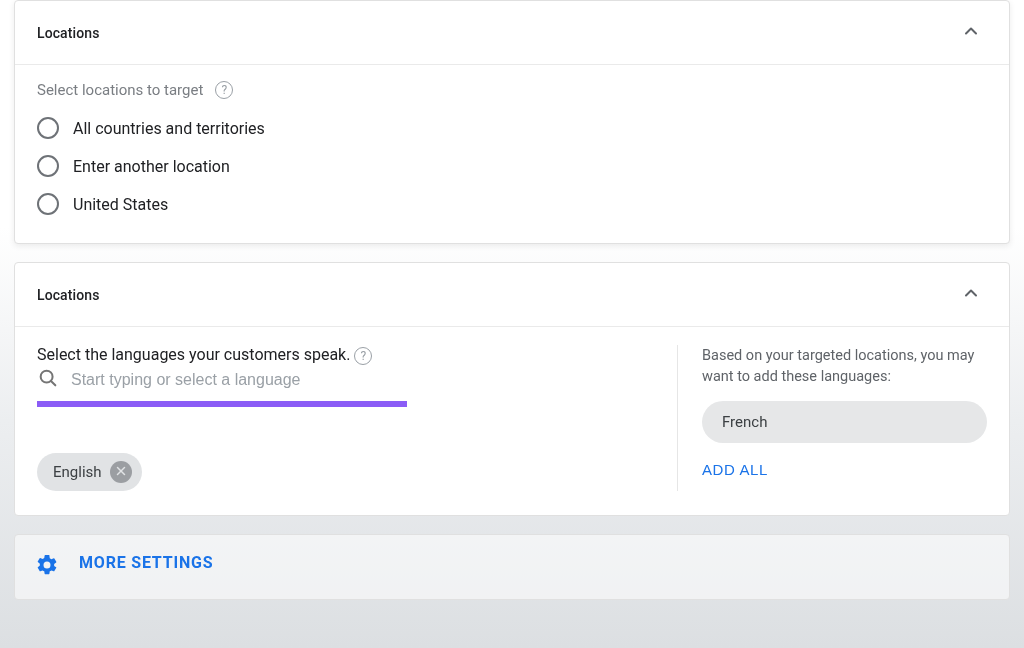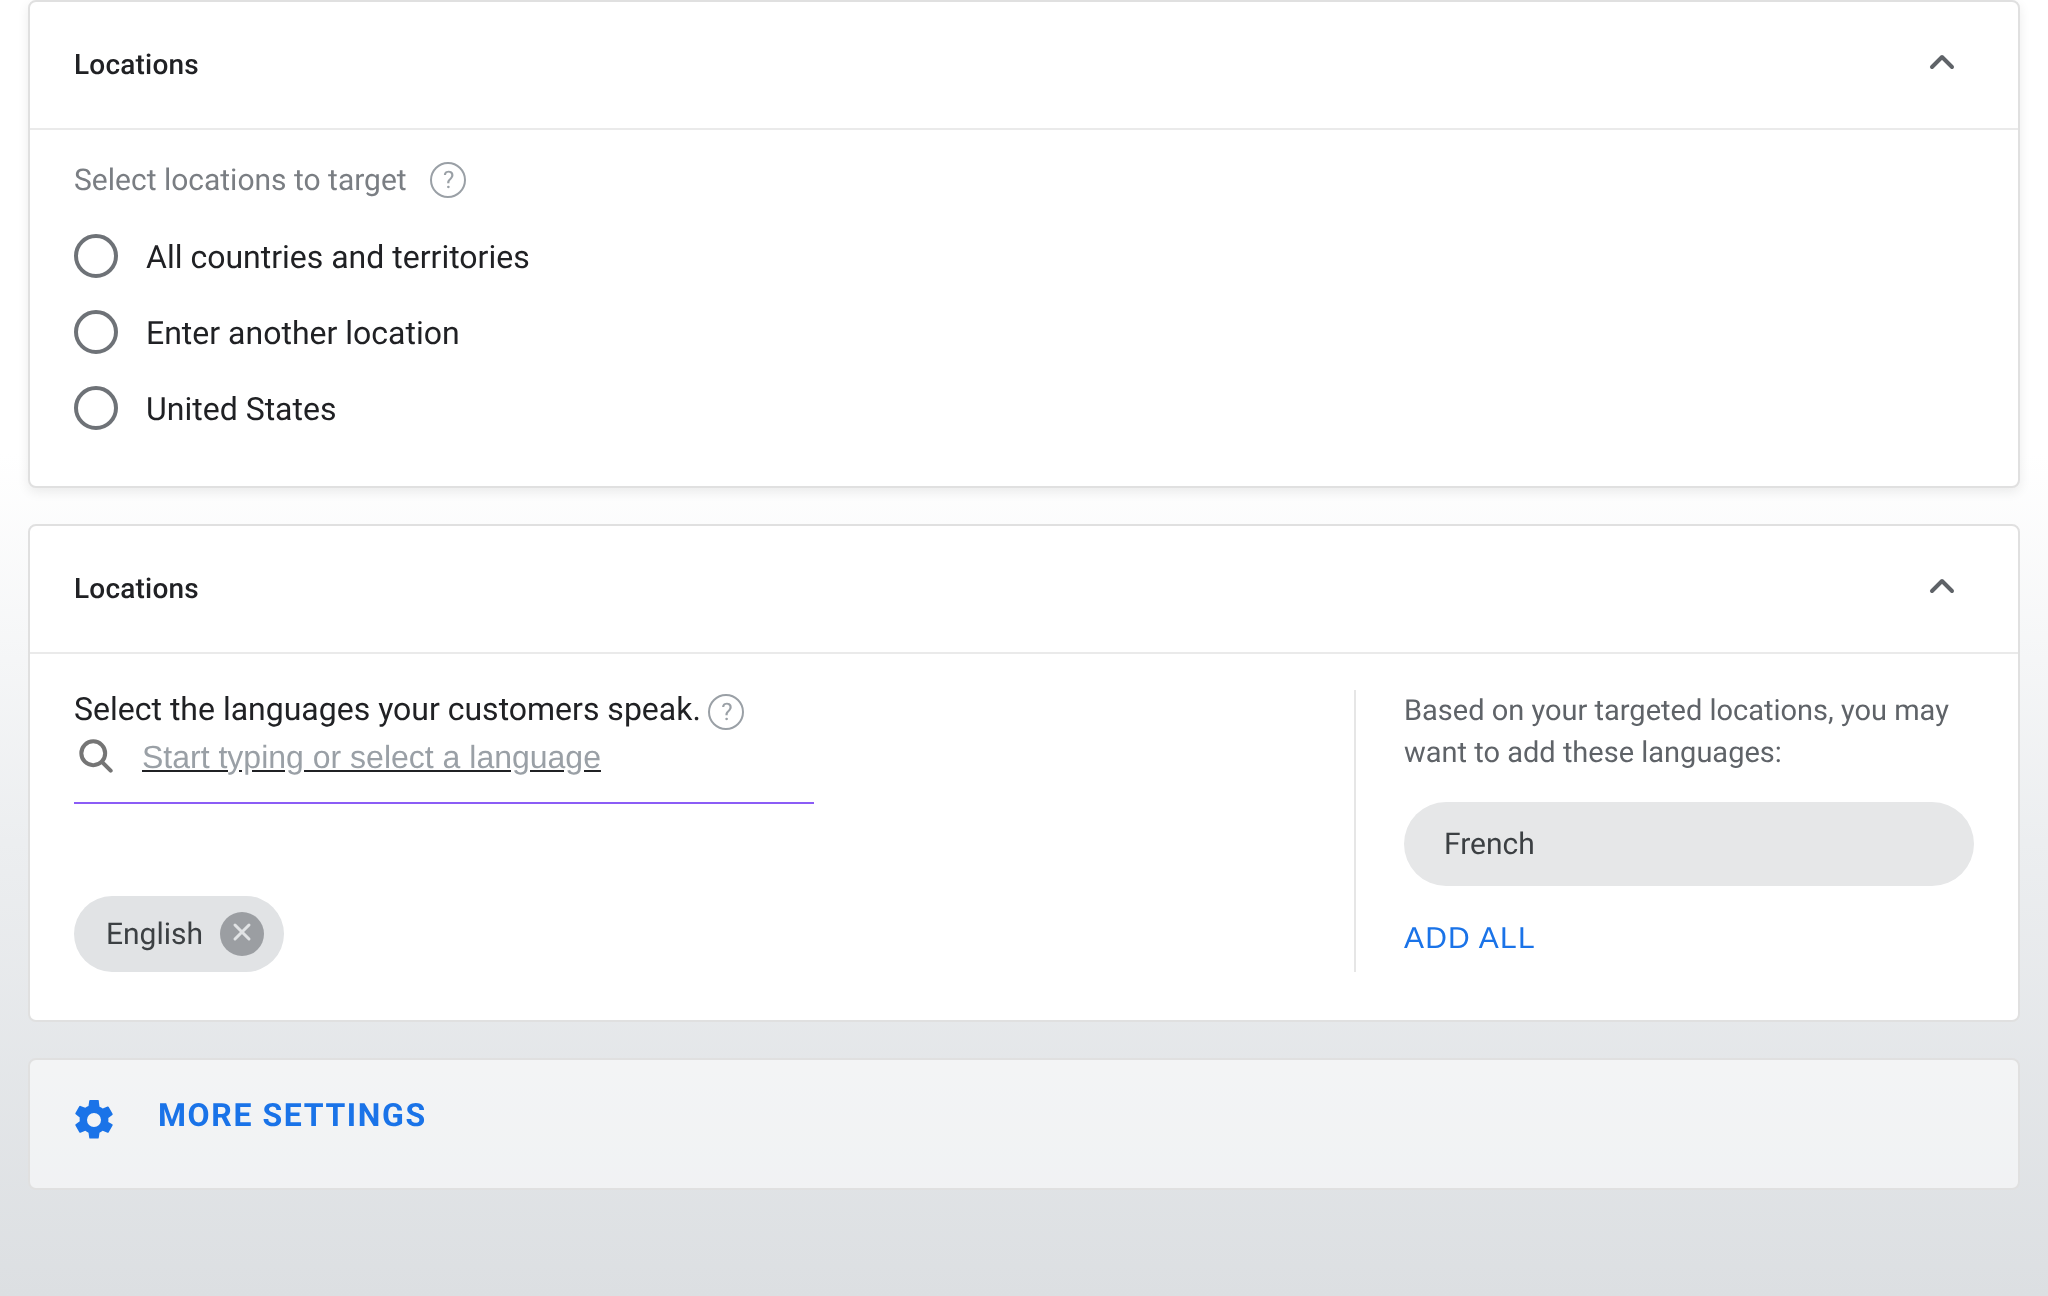--- a/index.html
+++ b/index.html
@@ -72,21 +72,21 @@
     background:#e6e7e8; border-radius:22px; padding:12px 20px;
     color:#3c4043; font-size:15px; display:inline-block; width:100%;
   }
   .add-all {
     color:#1a73e8; font-weight:400; letter-spacing:0.6px; font-size:15px;
     margin-top:18px; cursor:pointer; display:inline-block; background:none; border:none; padding:0;
   }
 
   .search-row {
     display:flex; align-items:center; gap:10px;
-    border-bottom:1px solid #8b5cf6; padding:2px 0 8px 0; width:370px;text-decoration:underline;
+    border-bottom:6px solid #8b5cf6; padding:2px 0 8px 0; width:370px;
   }
   .search-icon { color:#757575; }
   .search-input {
     border:none; outline:none; font-size:16px; color:#3c4043;
     background:transparent; flex:1;
   }
   .search-input::placeholder { color:#9aa0a6; }
 
   .selected-chips { margin-top:46px; }
   .chip {

